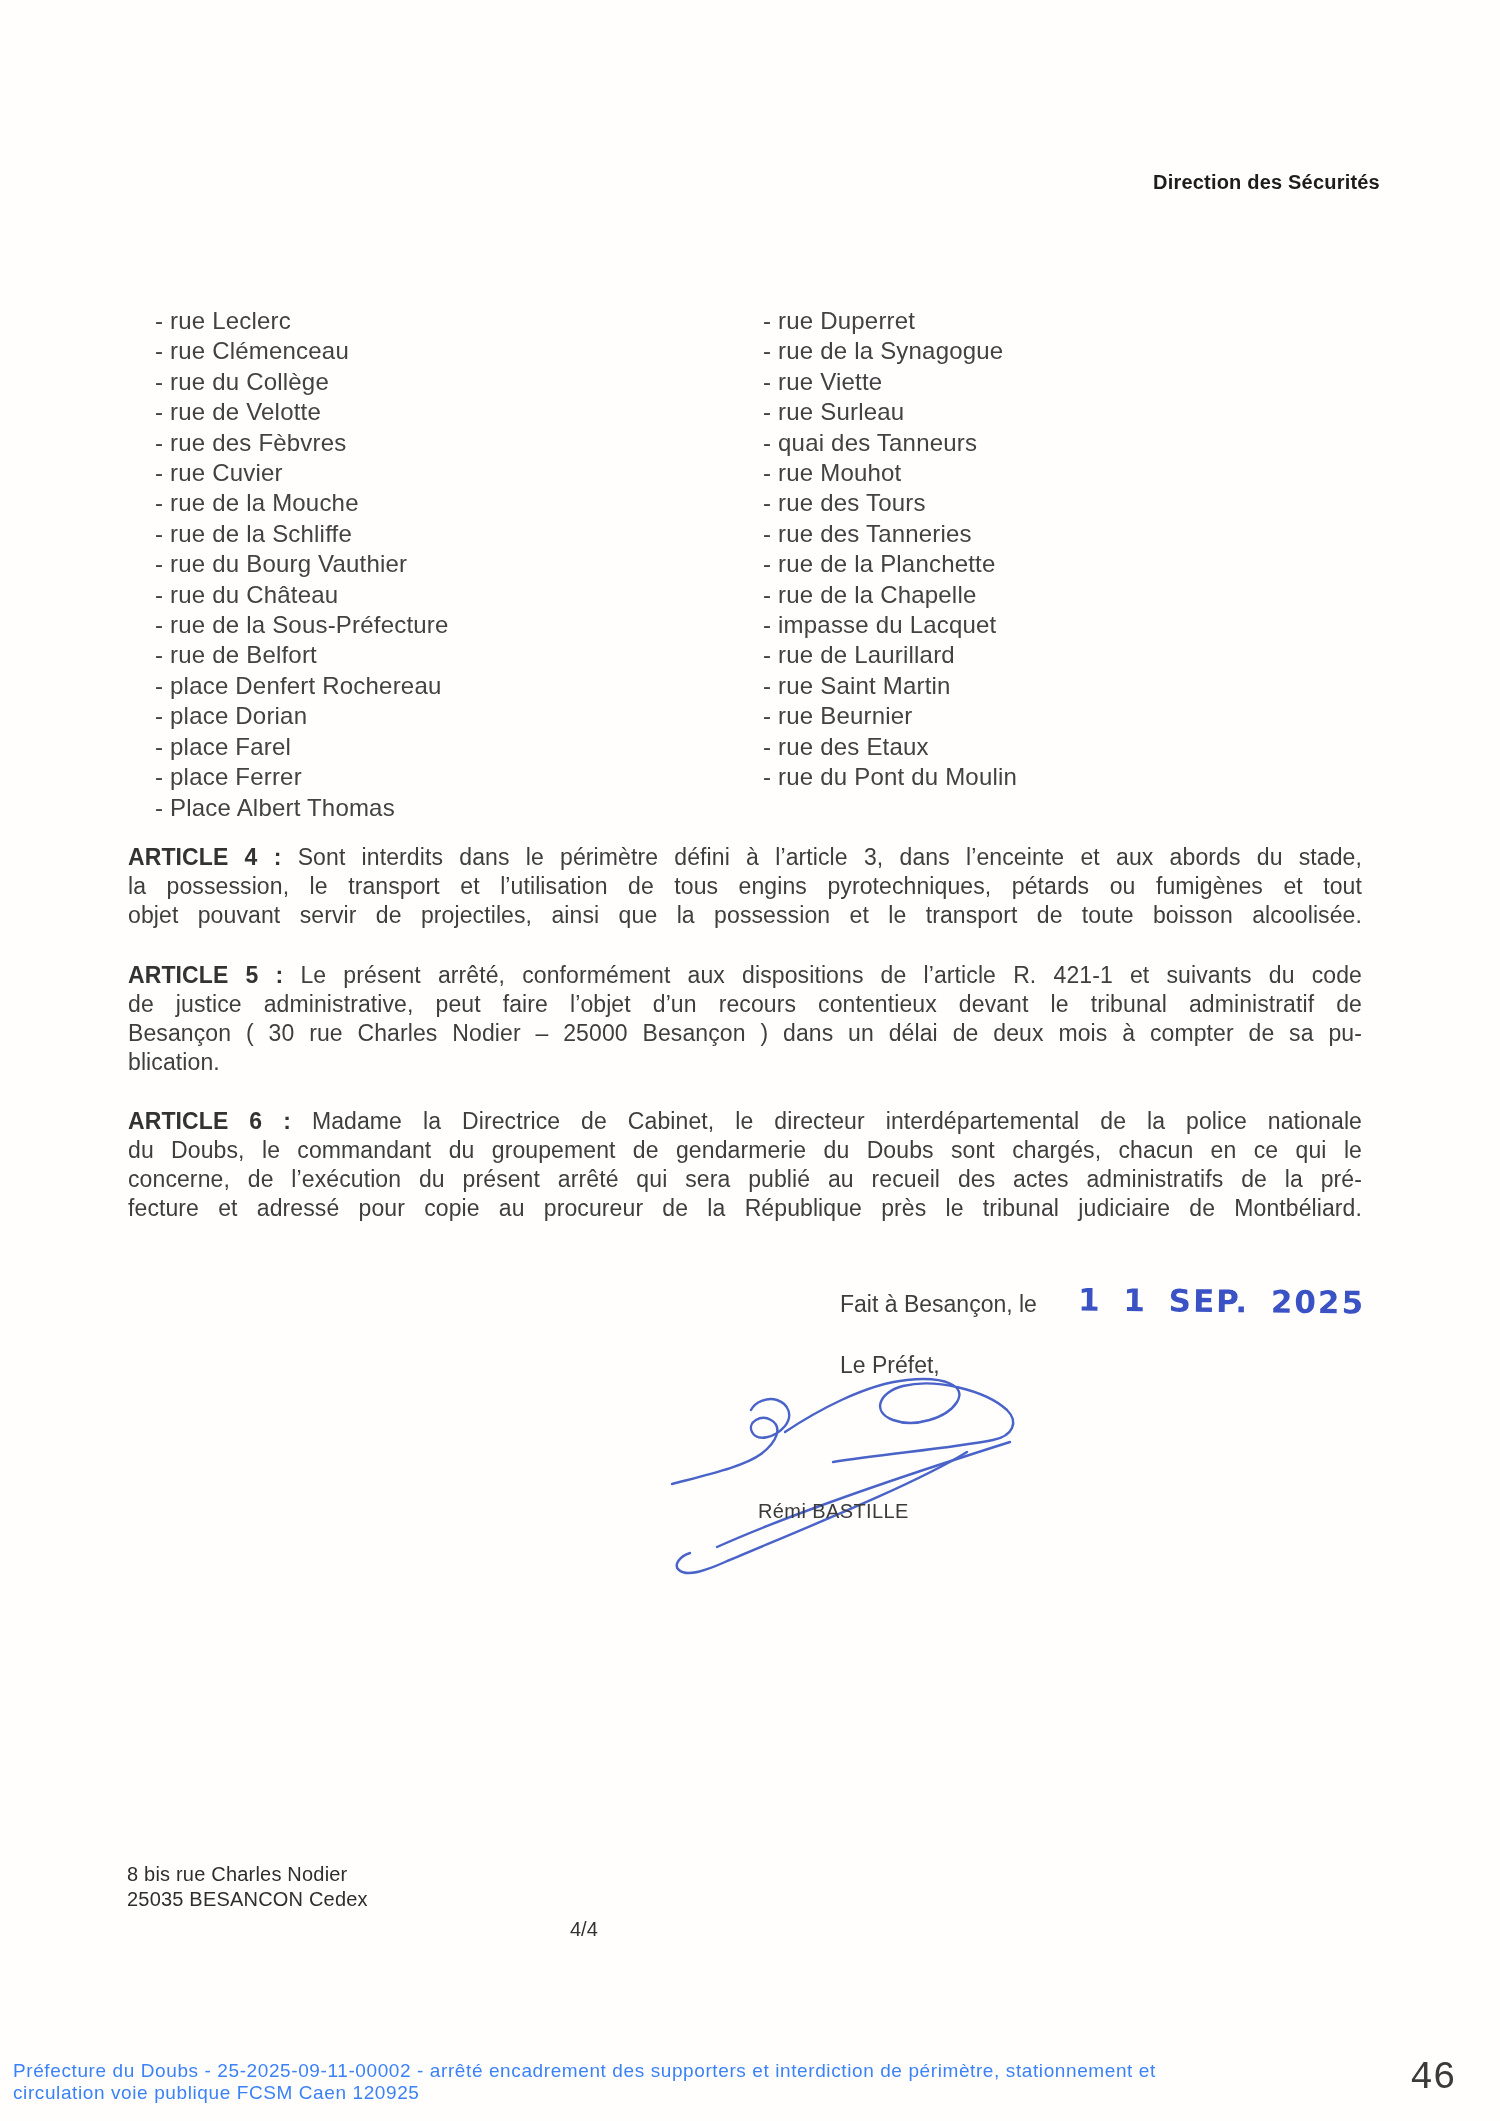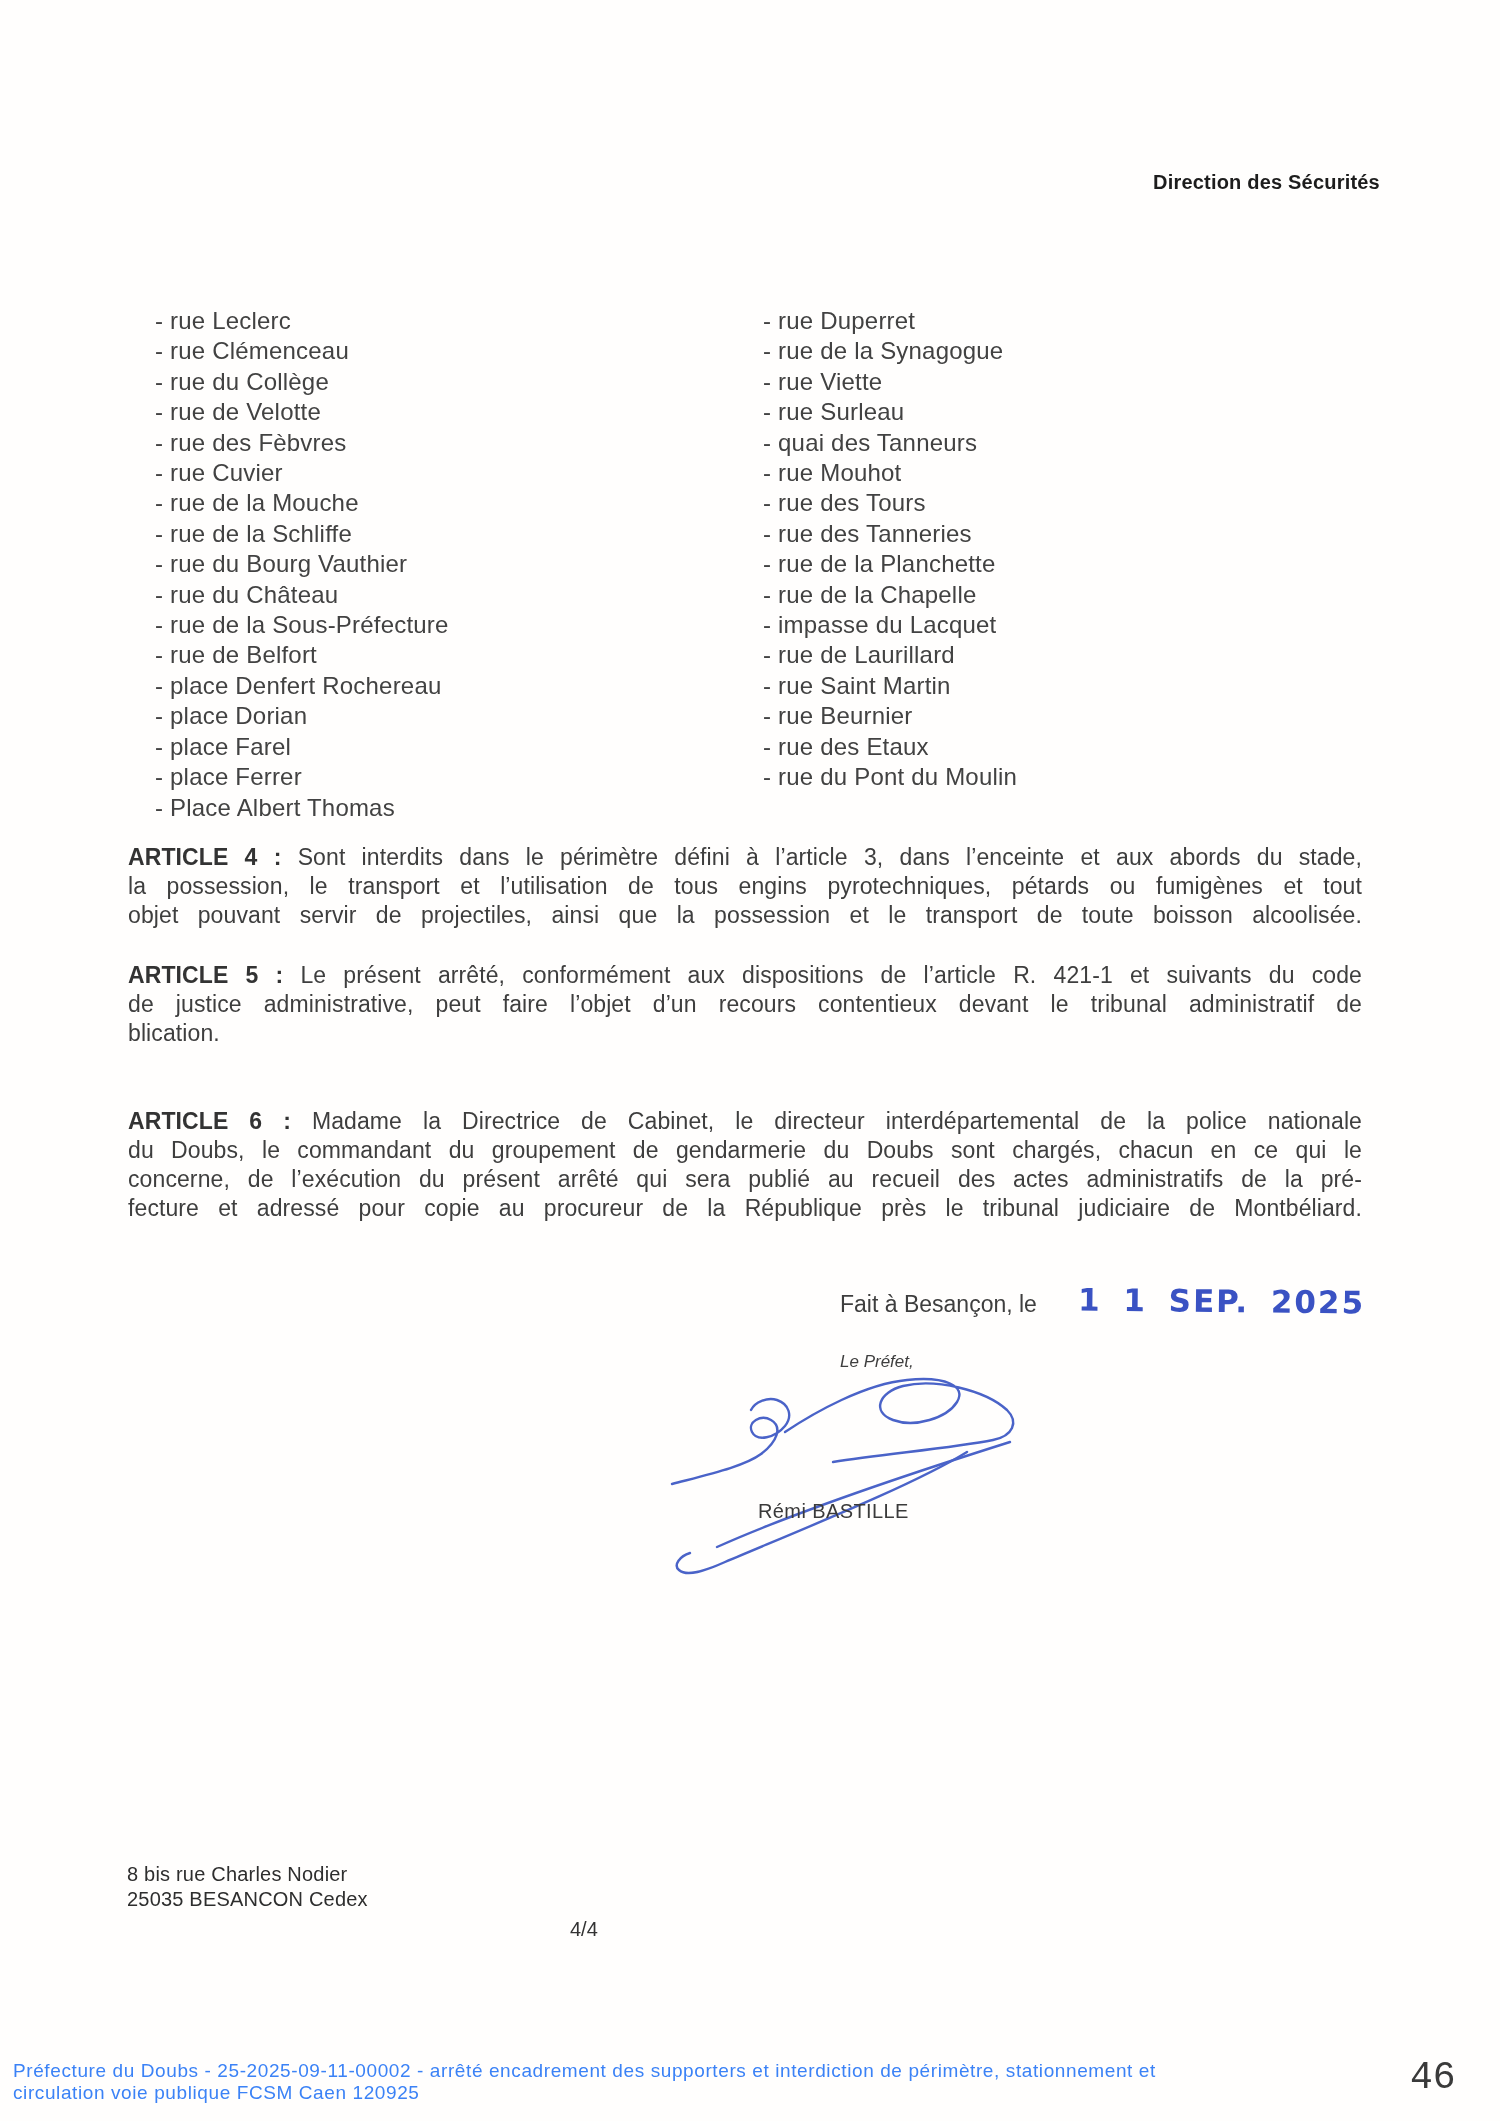--- a/index.html
+++ b/index.html
@@ -19,21 +19,21 @@
   .street-col.left{left:155px;}
   .street-col.right{left:763px;}
   .article{
     position:absolute;left:128px;width:1234px;
     font-size:23px;line-height:29px;color:#3e3e3e;letter-spacing:.1px;
   }
   .article .jline{text-align:justify;text-align-last:justify;white-space:normal;}
   .article .jline.short{text-align-last:left;}
   .article b{font-weight:700;color:#333333;}
   .sig-label{position:absolute;left:840px;top:1291px;font-size:23px;color:#3e3e3e;white-space:nowrap;}
-  .prefet{position:absolute;left:840px;top:1352px;font-size:17px;color:#3e3e3e;white-space:nowrap;font-style:italic;}
+  .prefet{position:absolute;left:840px;top:1352px;font-size:23px;color:#3e3e3e;white-space:nowrap;}
   .stamp{
     position:absolute;left:1078px;top:1283px;
     font-family:"DejaVu Sans","Liberation Sans",sans-serif;
     font-size:31px;font-weight:700;letter-spacing:2px;word-spacing:9px;
     transform:rotate(.6deg);white-space:nowrap;
   }
   .sig-svg{position:absolute;left:635px;top:1372px;width:420px;height:215px;}
   .signer{position:absolute;left:758px;top:1500px;font-size:20px;color:#3a3a3a;letter-spacing:.4px;white-space:nowrap;}
   .addr{
     position:absolute;left:127px;top:1862px;font-size:20px;line-height:25px;
@@ -96,20 +96,21 @@
 
   <div class="article" style="top:843px">
     <div class="jline"><b>ARTICLE 4 :</b><span> Sont interdits dans le périmètre défini à l’article 3, dans l’enceinte et aux abords du stade,</span></div>
     <div class="jline">la possession, le transport et l’utilisation de tous engins pyrotechniques, pétards ou fumigènes et tout</div>
     <div class="jline">objet pouvant servir de projectiles, ainsi que la possession et le transport de toute boisson alcoolisée.</div>
   </div>
 
   <div class="article" style="top:961px">
     <div class="jline"><b>ARTICLE 5 :</b><span> Le présent arrêté, conformément aux dispositions de l’article R. 421-1 et suivants du code</span></div>
     <div class="jline">de justice administrative, peut faire l’objet d’un recours contentieux devant le tribunal administratif de</div>
+    <div class="jline">Besançon ( 30 rue Charles Nodier – 25000 Besançon ) dans un délai de deux mois à compter de sa pu-</div>
     <div class="jline short">blication.</div>
   </div>
 
   <div class="article" style="top:1107px">
     <div class="jline"><b>ARTICLE 6 :</b><span> Madame la Directrice de Cabinet, le directeur interdépartemental de la police nationale</span></div>
     <div class="jline">du Doubs, le commandant du groupement de gendarmerie du Doubs sont chargés, chacun en ce qui le</div>
     <div class="jline">concerne, de l’exécution du présent arrêté qui sera publié au recueil des actes administratifs de la pré-</div>
     <div class="jline">fecture et adressé pour copie au procureur de la République près le tribunal judiciaire de Montbéliard.</div>
   </div>
 

